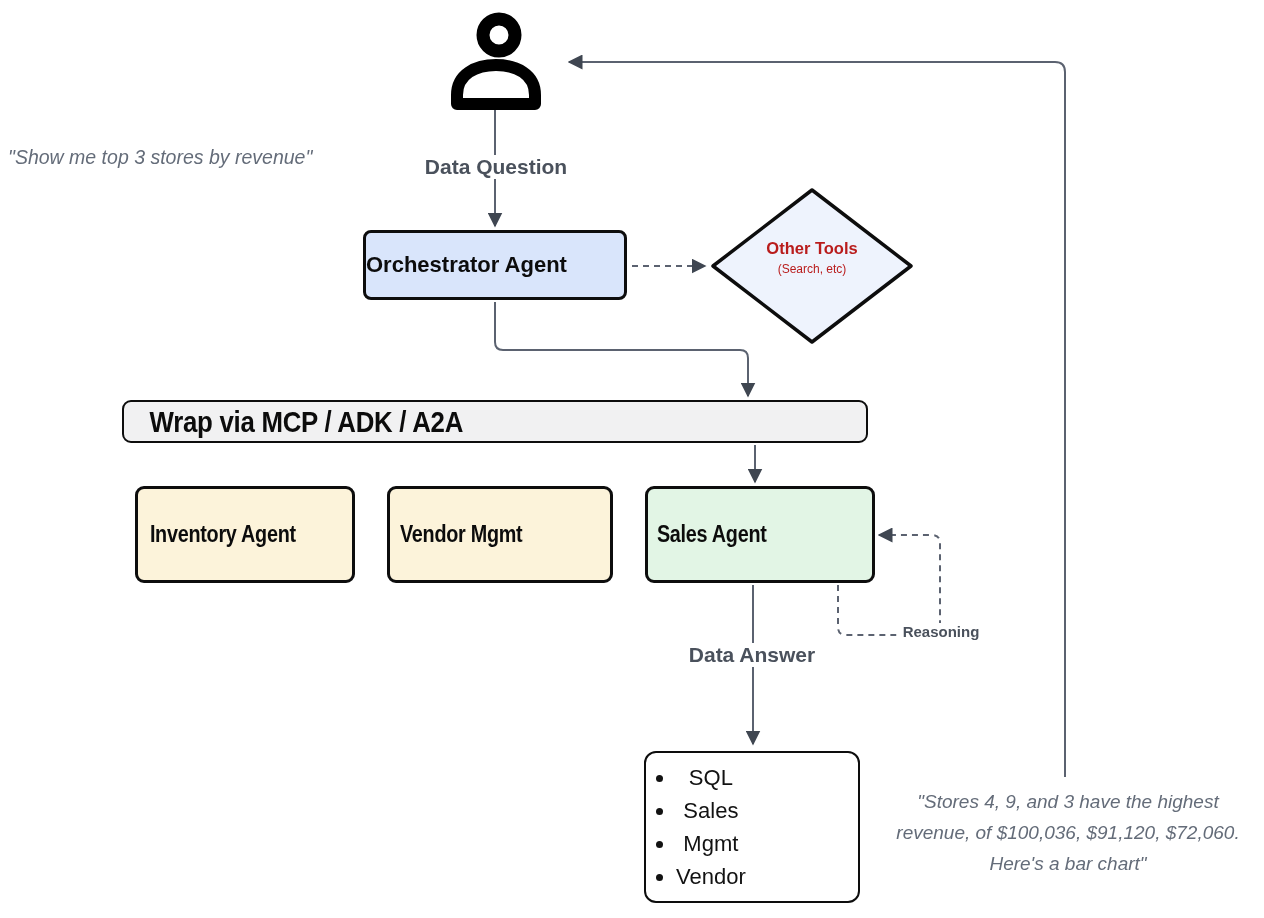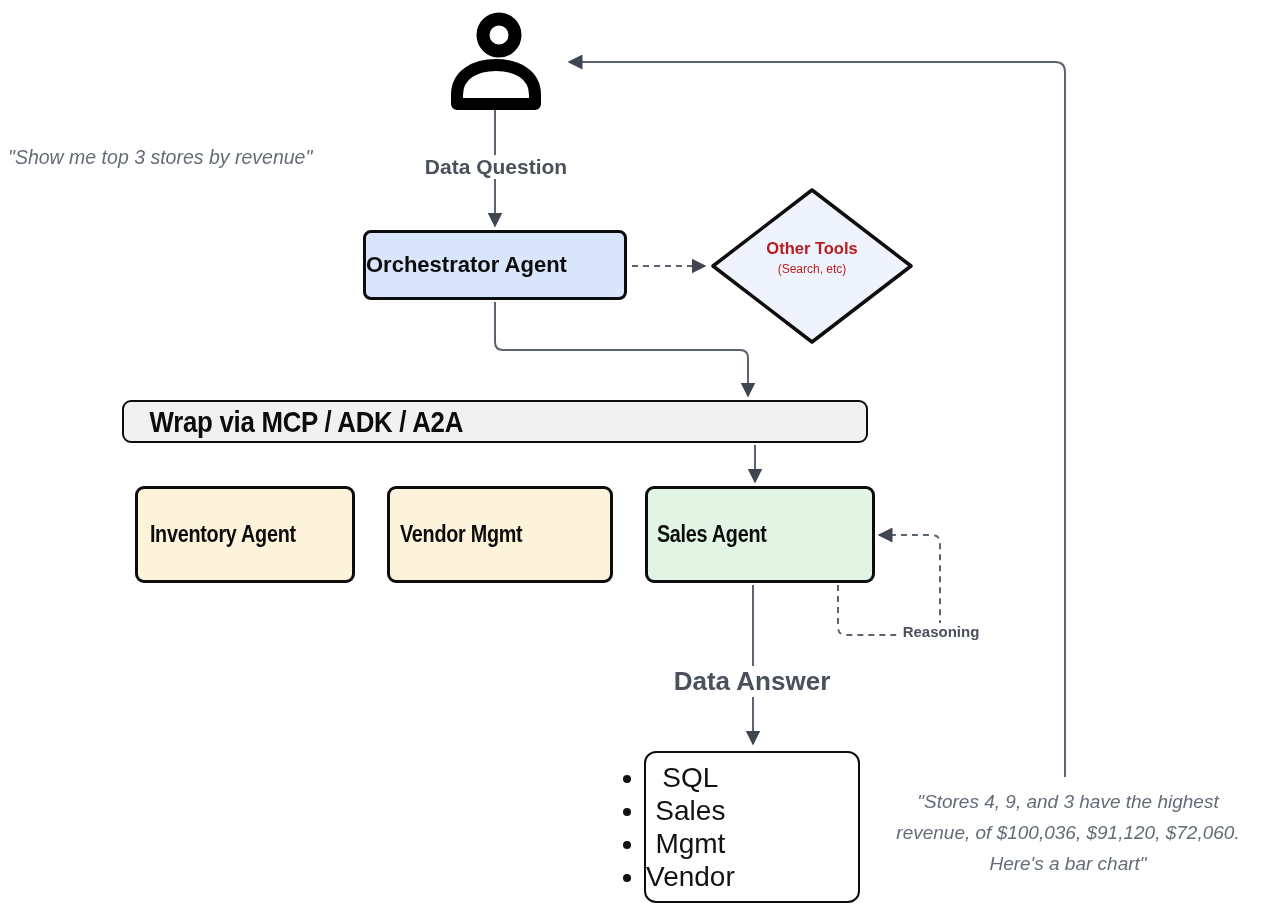--- a/index.html
+++ b/index.html
@@ -39,36 +39,36 @@
   }
   .condensed { display:inline-block; transform:scaleX(0.86); letter-spacing:-0.3px; white-space:nowrap; }
   .orchestrator { left:363px; top:230px; width:264px; height:70px; background:var(--orchestrator_fill); font-size:22px; border-radius:8px; }
   .wrapbar { left:122px; top:400px; width:746px; height:43px; background:var(--wrap_fill); font-size:30px; border-width:2.5px; }
   .agentbox { top:486px; height:97px; background:var(--agent_fill); font-size:23px; }
   .inventory { left:116px; width:220px;margin-left:19px; }
   .vendor { left:387px; width:226px; }
   .sales { left:645px; width:230px; background:var(--sales_fill); }
   .outputbox { left:644px; top:751px; width:216px; height:152px; background:var(--output_fill); border-width:2.5px; border-radius:12px;
     font-weight:normal; justify-content:flex-start; align-items:center; }
-  .outputbox ul { list-style:disc; font-size:28px; color:#121212; }
+  .outputbox ul { list-style:disc; padding-left:30px; font-size:22px; color:#121212; }
   .outputbox li { margin:7px 0; line-height:26px; }
   .diamond-label {
     position:absolute; left:732px; top:237px; width:160px;
     text-align:center; z-index:3; color:#b91c1c;
   }
   .diamond-label .title { font-weight:bold; font-size:16.5px; line-height:22px; }
   .diamond-label .subtitle { font-size:12px; line-height:21px; }
   .flow-label {
     position:absolute; z-index:3;
     font-weight:bold; color:var(--label_color);
     background:#ffffff; padding:0 6px;
     white-space:nowrap;
   }
   .data-question { left:496px; top:155px; transform:translateX(-50%); font-size:21px; }
-  .data-answer { left:752px; top:666px; transform:translateX(-50%); font-size:26px; }
+  .data-answer { left:752px; top:643px; transform:translateX(-50%); font-size:21px; }
   .reasoning { left:941px; top:595px; transform:translateX(-50%); font-size:15px;margin-top:28px; }
   .quote {
     position:absolute; z-index:3;
     font-style:italic; color:var(--quote_color);
     font-size:19.5px; line-height:31px;
   }
   .quote-left { left:8px; top:142px; width:345px; white-space:nowrap; }
   .quote-right { left:878px; top:786px; width:380px; text-align:center; font-size:19px; }
   .person { position:absolute; left:450px; top:10px; width:92px; height:100px; z-index:2; }
 </style>

